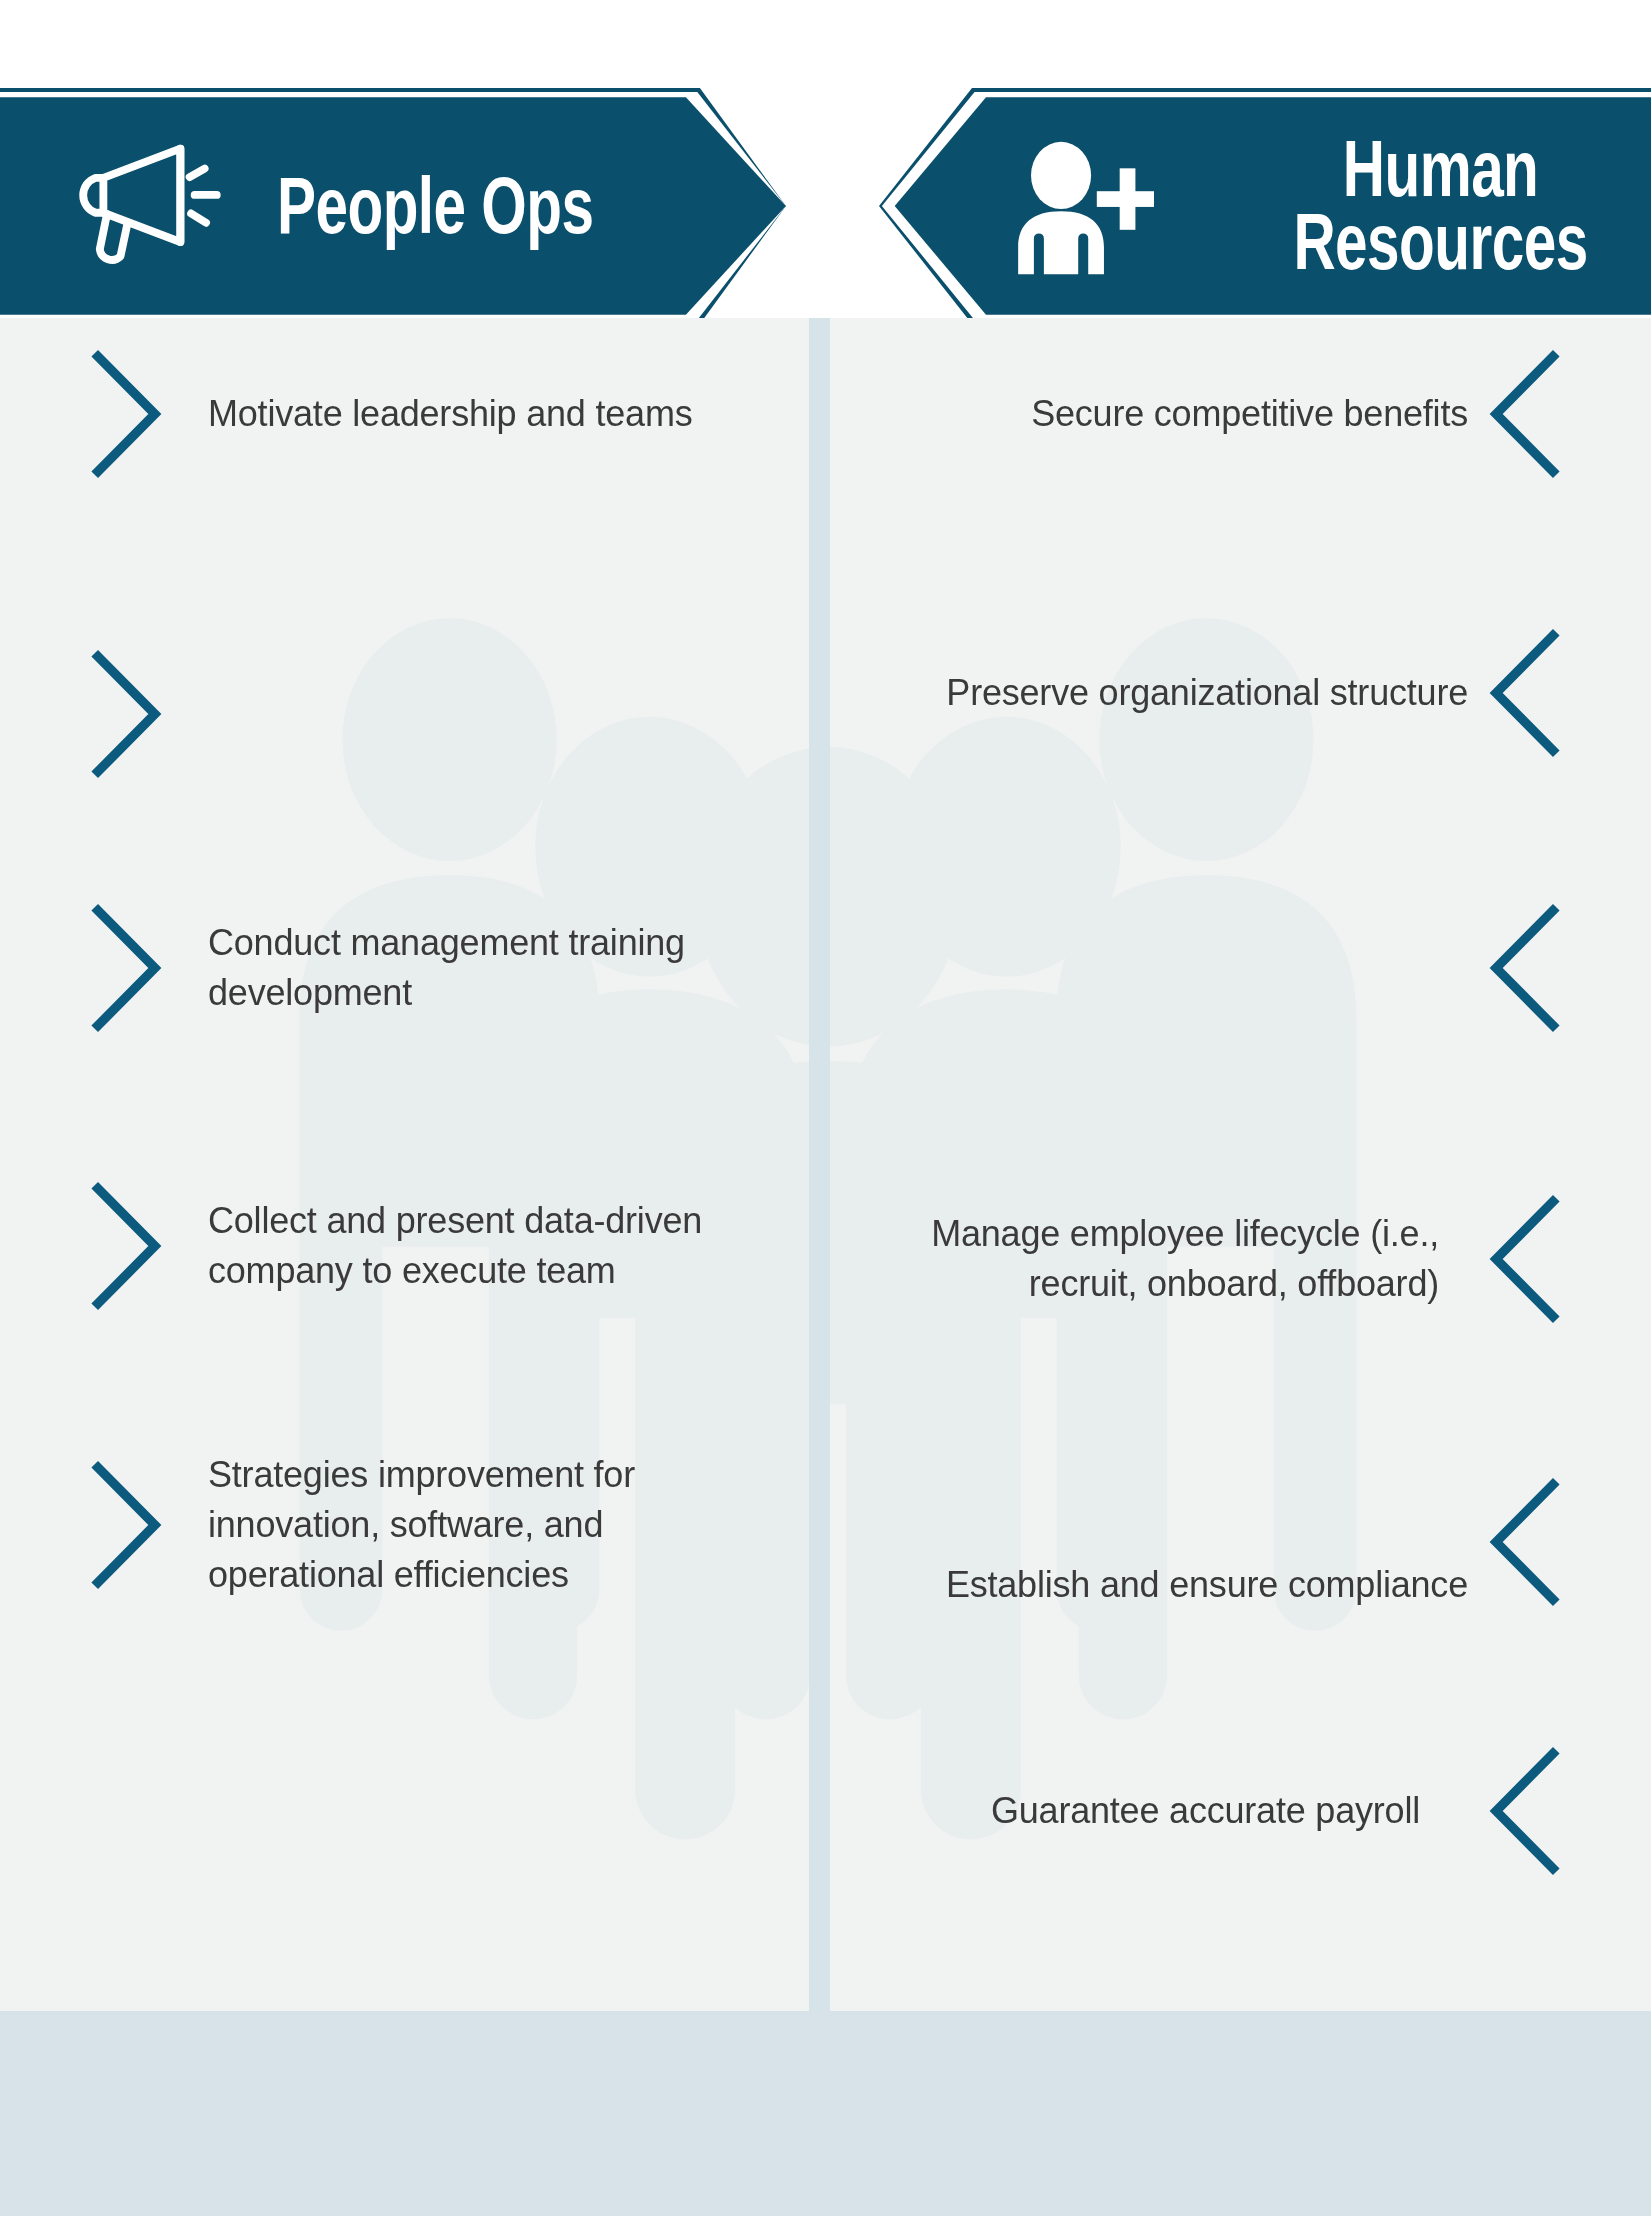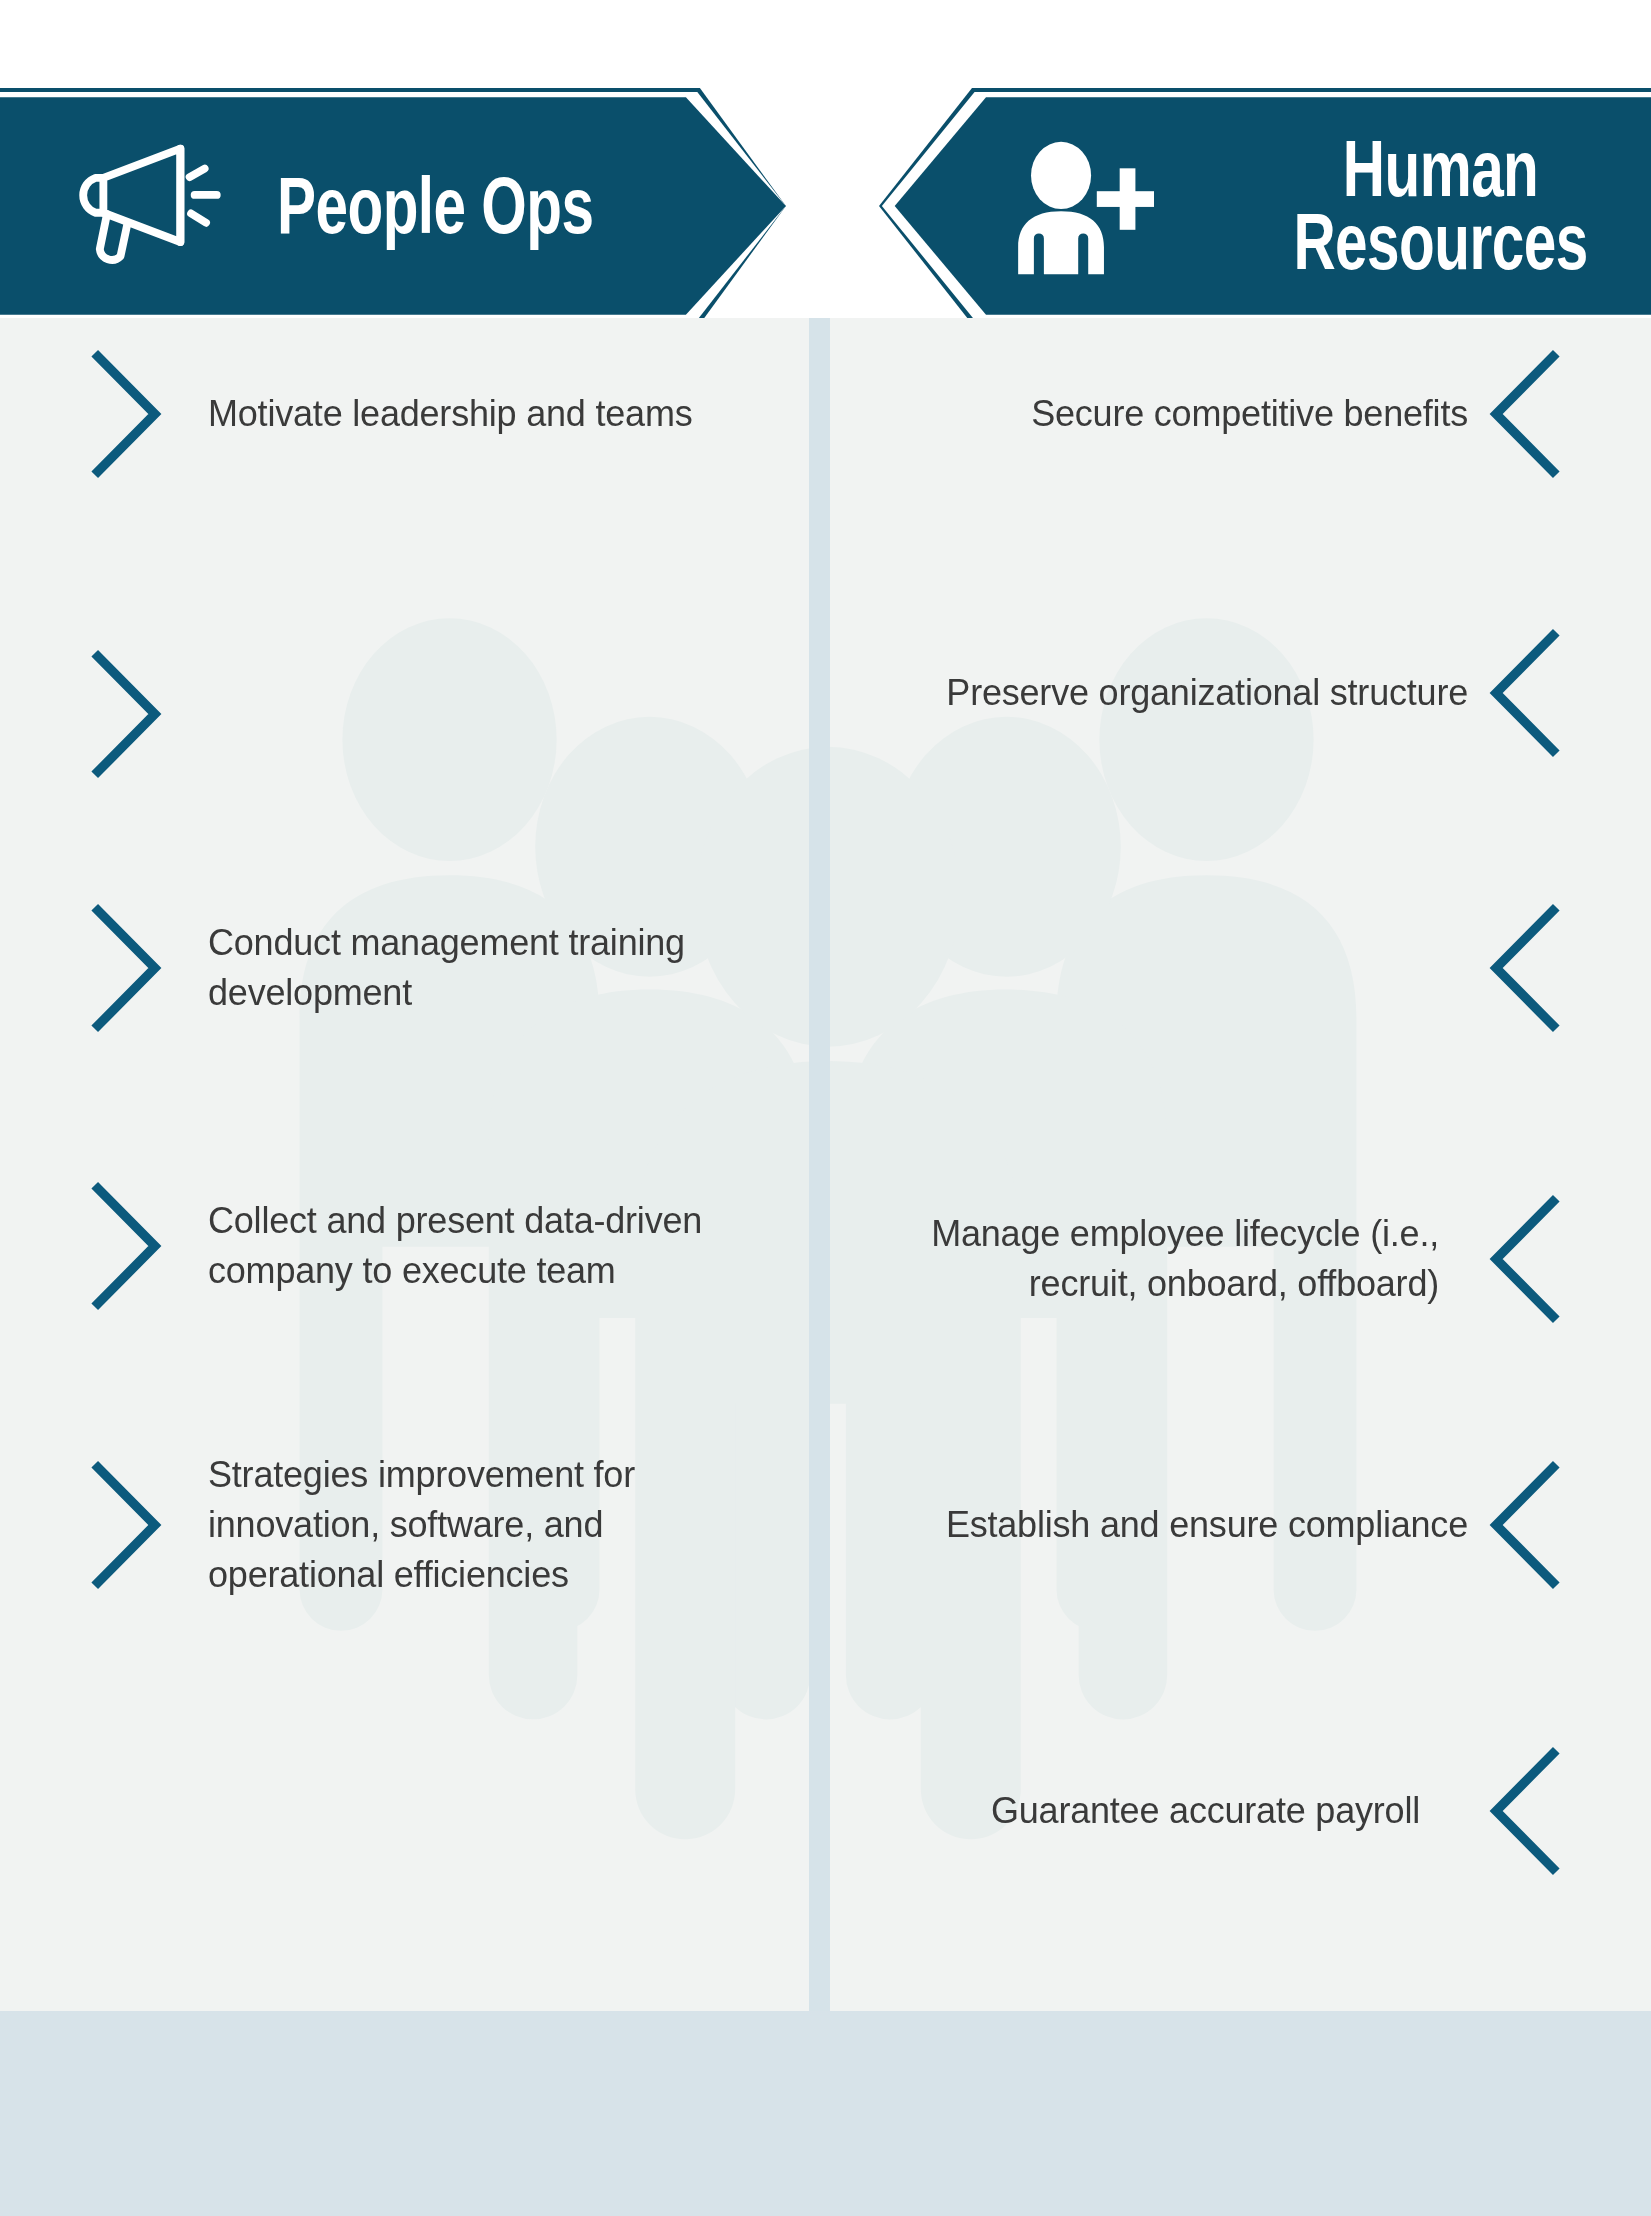--- a/index.html
+++ b/index.html
@@ -323,21 +323,21 @@
         </svg>
       </div>
 
       <div class="item" style="top:834px;height:214px;gap:29px;">
         <svg class="chev" viewBox="0 0 110 190">
           <path d="M98 10 L14 95 L98 180" fill="none" stroke="#0c5a7d" stroke-width="13"></path>
         </svg>
         <div class="item-text">Manage employee lifecycle (i.e., recruit, onboard, offboard)</div>
       </div>
 
-      <div class="item" style="top:1121px;height:171px;">
+      <div class="item" style="top:1121px;height:171px;align-items:flex-end;">
         <svg class="chev" viewBox="0 0 110 190">
           <path d="M98 10 L14 95 L98 180" fill="none" stroke="#0c5a7d" stroke-width="13"></path>
         </svg>
         <div class="item-text">Establish and ensure compliance</div>
       </div>
 
       <div class="item" style="top:1407px;height:171px;gap:48px;">
         <svg class="chev" viewBox="0 0 110 190">
           <path d="M98 10 L14 95 L98 180" fill="none" stroke="#0c5a7d" stroke-width="13"></path>
         </svg>

